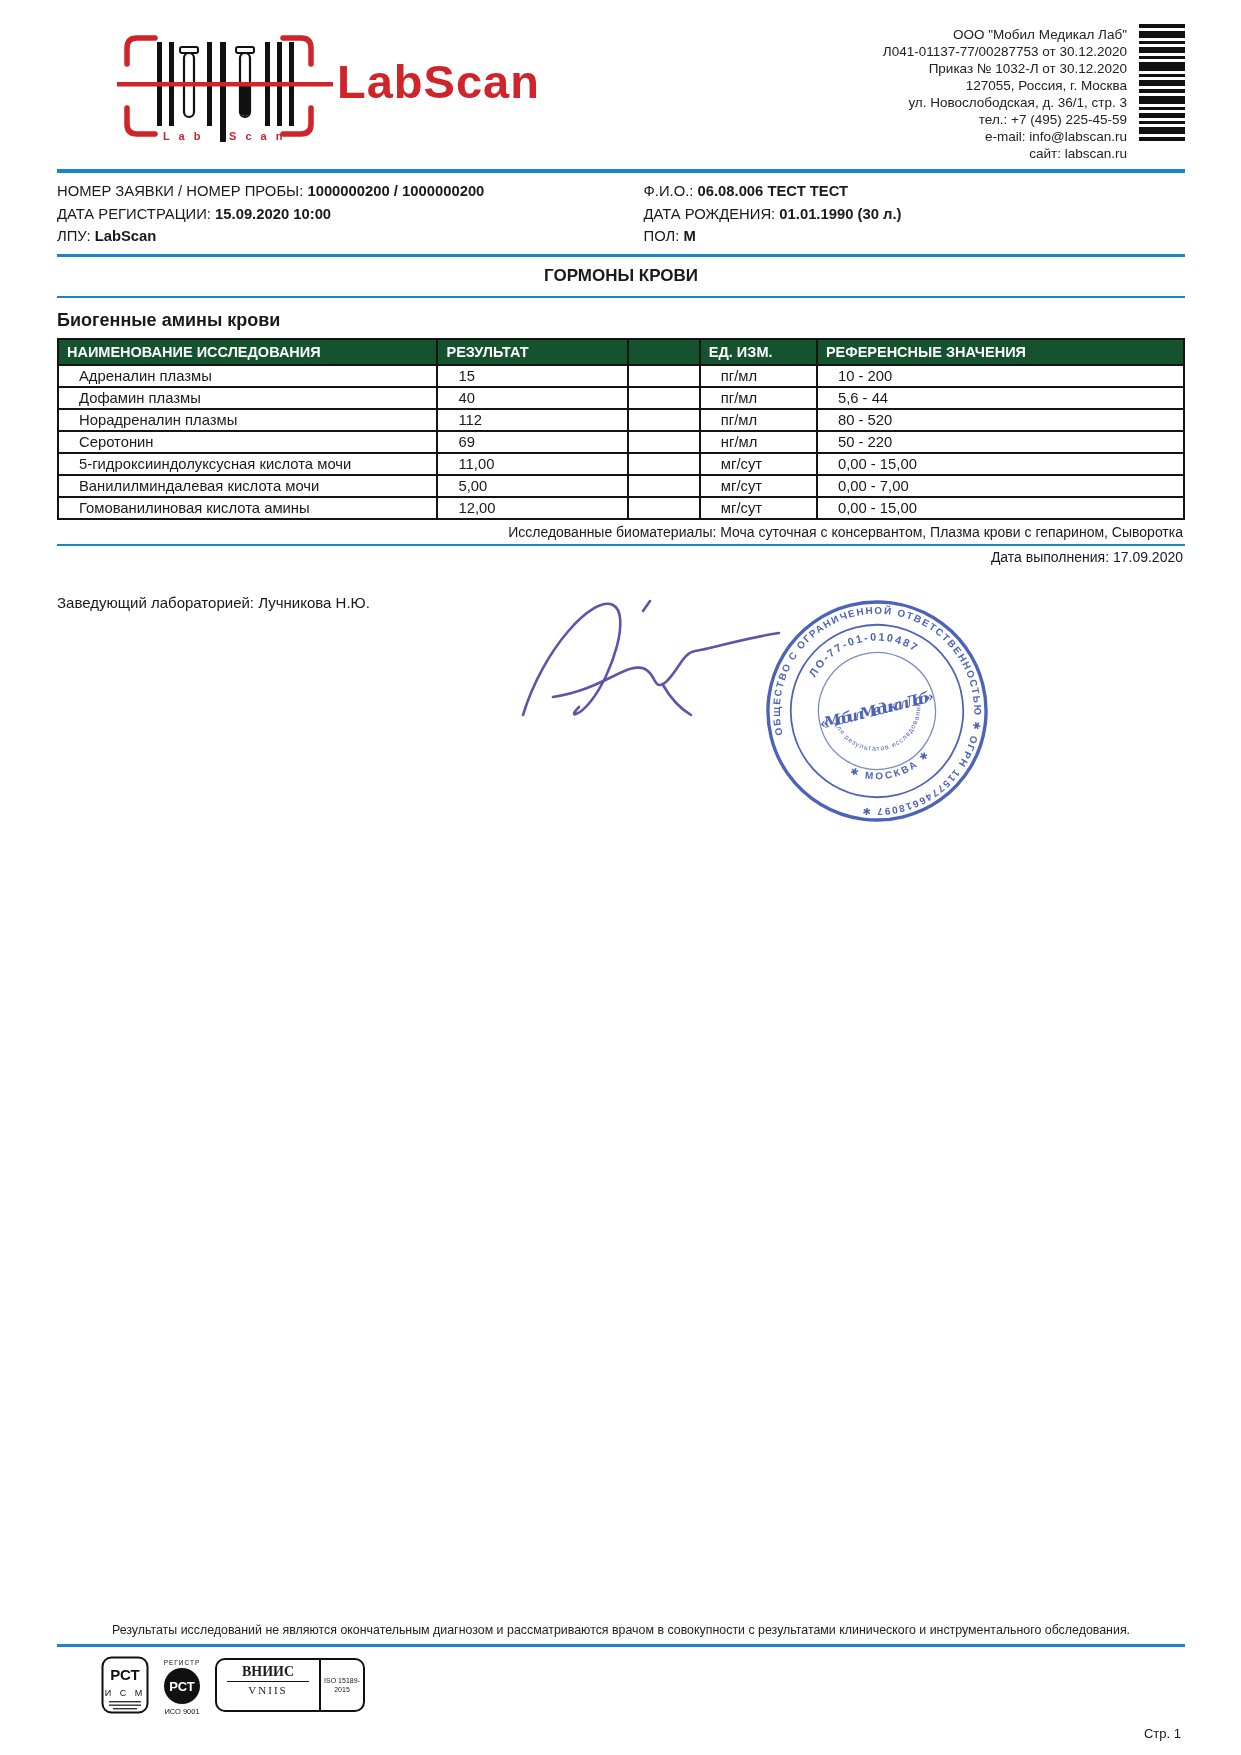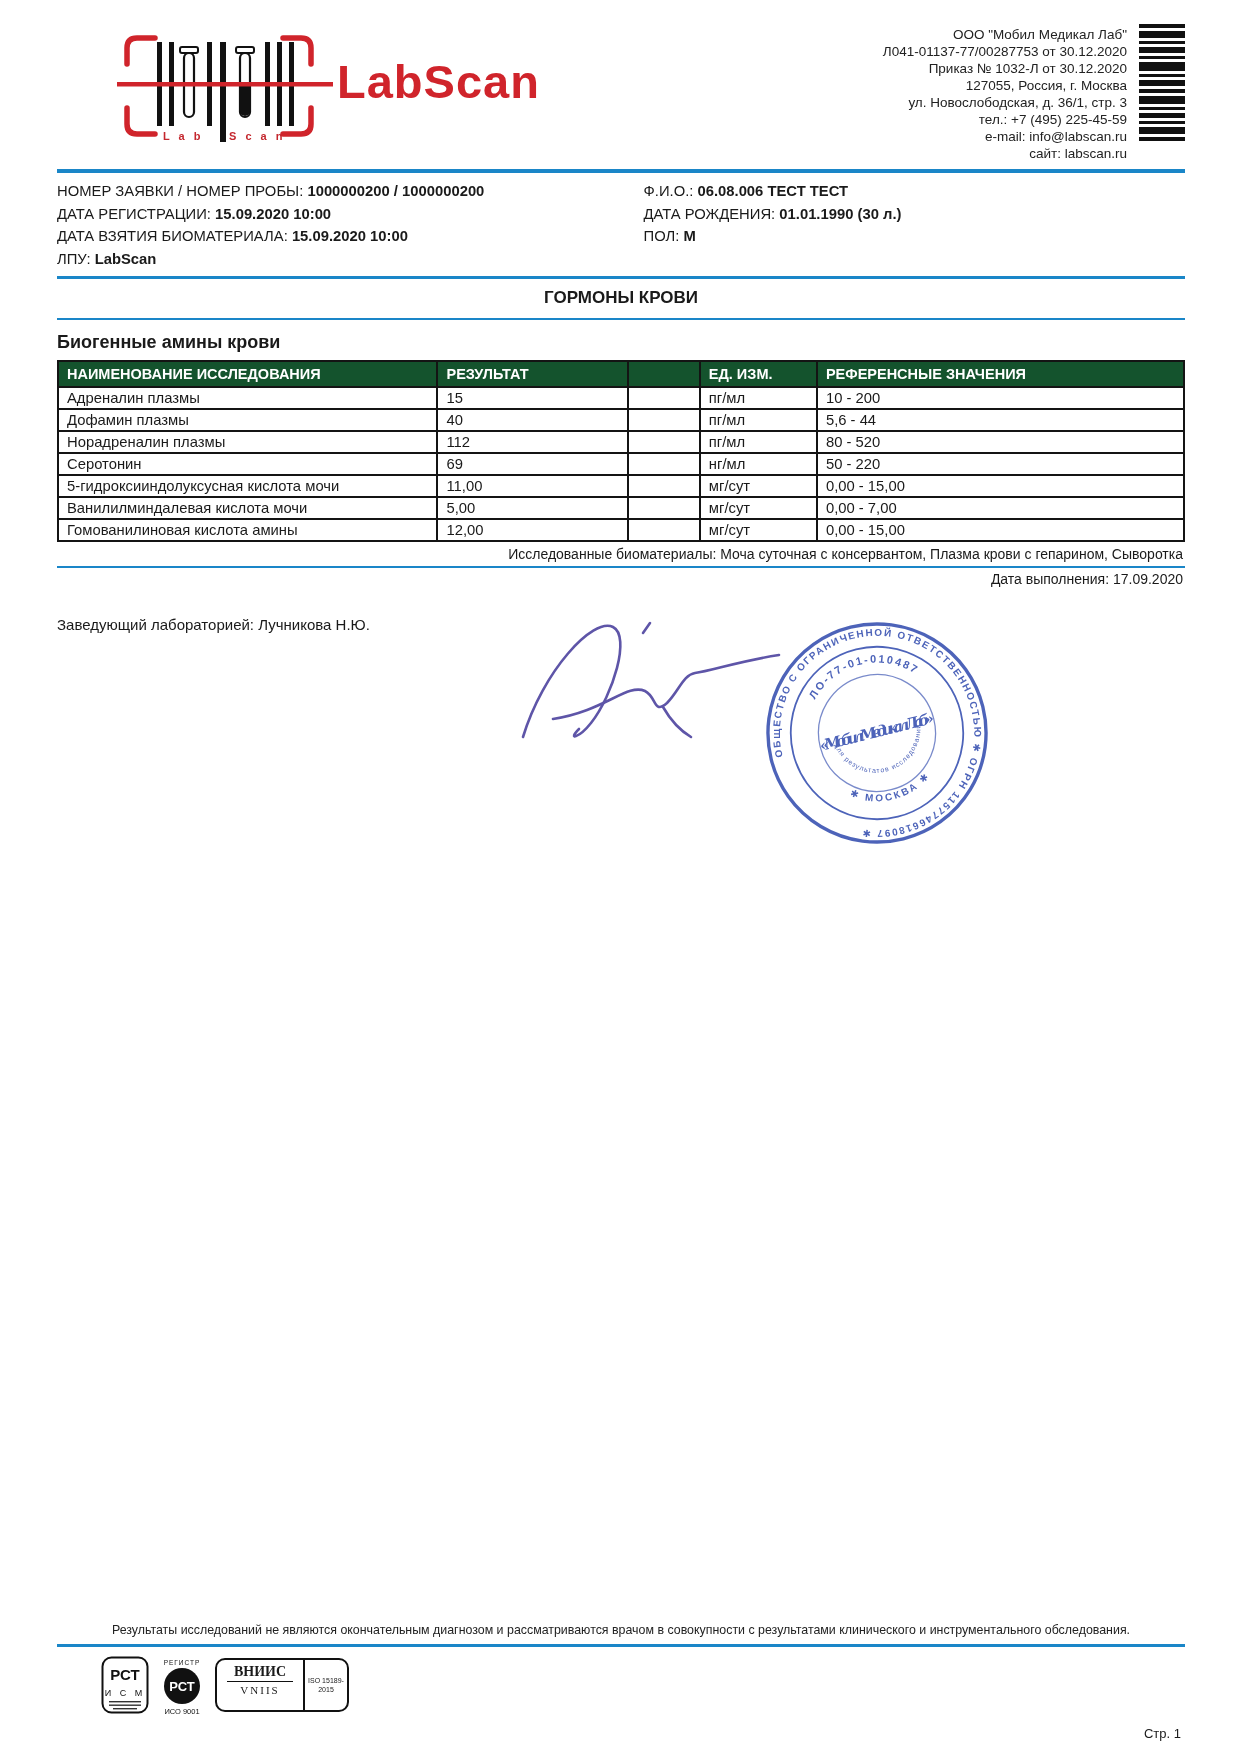--- a/index.html
+++ b/index.html
@@ -20,41 +20,41 @@
   .patient { display:grid; grid-template-columns:52% 48%; padding:7px 0 6px 0; font-size:14.8px; line-height:22.5px; }
   .pair b { font-weight:bold; }
 
   .title-band { text-align:center; font-weight:bold; font-size:17px; padding:9px 0 10px 0; }
   .section-h { font-weight:bold; font-size:18px; margin-top:12px; }
 
   
   table.results { width:100%; border-collapse:collapse; margin-top:7px; }
   table.results th { background:#14532d; color:#fff; font-weight:bold; text-align:left;
                      font-size:14.5px; padding:4px 8px; border:2px solid #141414; height:26px; }
-  table.results td { font-size:14.8px; padding:1px 8px; border:2px solid #141414; height:22px; }
+  table.results td { font-size:14.8px; padding:1px 20px; border:2px solid #141414; height:22px; }
 
   .biomaterials { text-align:right; font-size:14px; margin-top:4px; padding-right:2px; }
   .exec-date { text-align:right; font-size:14px; margin-top:3px; padding-right:2px; }
 
   
   .signoff { position:relative; margin-top:22px; height:240px; }
   .head-label { position:absolute; left:0; top:7px; font-size:15px; }
   .signature { position:absolute; left:438px; top:2px; width:290px; height:135px; }
   .stamp { position:absolute; left:706px; top:10px; width:228px; height:228px; opacity:.9; }
 
   .spacer { flex:1 1 auto; }
 
   
   .disclaimer { text-align:center; font-size:12.4px; color:#222; margin-bottom:7px; }
   .cert-row { display:flex; align-items:flex-start; margin-top:9px;padding-left:44px; }
   .marks { display:flex; align-items:flex-start; gap:7px; }
   .quality { margin-left:72px; font-size:13px; line-height:19px; color:#222; margin-top:4px; }
   .page-num { text-align:right; font-size:13px; margin-top:4px; padding-right:4px; }
   .mark3 { display:flex; border:2px solid #111; border-radius:10px; height:54px; margin-top:2px; }
-  .mark3 .m3main { width:88px; text-align:center; padding-top:4px; border-right:2px solid #111; }
+  .mark3 .m3main { width:104px; text-align:center; padding-top:4px; border-right:2px solid #111; }
   .mark3 .m3ru { font-family:"Liberation Serif","DejaVu Serif",serif; font-weight:bold; font-size:14px; border-bottom:1.5px solid #111; margin:0 10px; padding-bottom:1px;}
   .mark3 .m3en { font-family:"Liberation Serif","DejaVu Serif",serif; font-size:11px; letter-spacing:2px; padding-top:2px;}
   .mark3 .m3side { width:42px; font-size:7px; line-height:9px; text-align:center; padding-top:16px; }
 </style>
 </head>
 <body>
 
 <div class="page">
 
   <div class="header">
@@ -124,21 +124,20 @@
       </g>
     </svg>
   </div>
 
   <div class="rule r4" style="margin-top:7px;"></div>
 
   <div class="patient">
     <div>
       <div class="pair"><span>НОМЕР ЗАЯВКИ / НОМЕР ПРОБЫ: </span><b>1000000200 / 1000000200</b></div>
       <div class="pair"><span>ДАТА РЕГИСТРАЦИИ: </span><b>15.09.2020 10:00</b></div>
-      <div class="pair"><span>ДАТА ВЗЯТИЯ БИОМАТЕРИАЛА: </span><b>15.09.2020 10:00</b></div>
       <div class="pair"><span>ЛПУ:  </span><b>LabScan</b></div>
     </div>
     <div>
       <div class="pair"><span>Ф.И.О.: </span><b>06.08.006 ТЕСТ ТЕСТ</b></div>
       <div class="pair"><span>ДАТА РОЖДЕНИЯ: </span><b>01.01.1990 (30 л.)</b></div>
       <div class="pair"><span>ПОЛ: </span><b>М</b></div>
     </div>
   </div>
 
   <div class="rule r3"></div>

